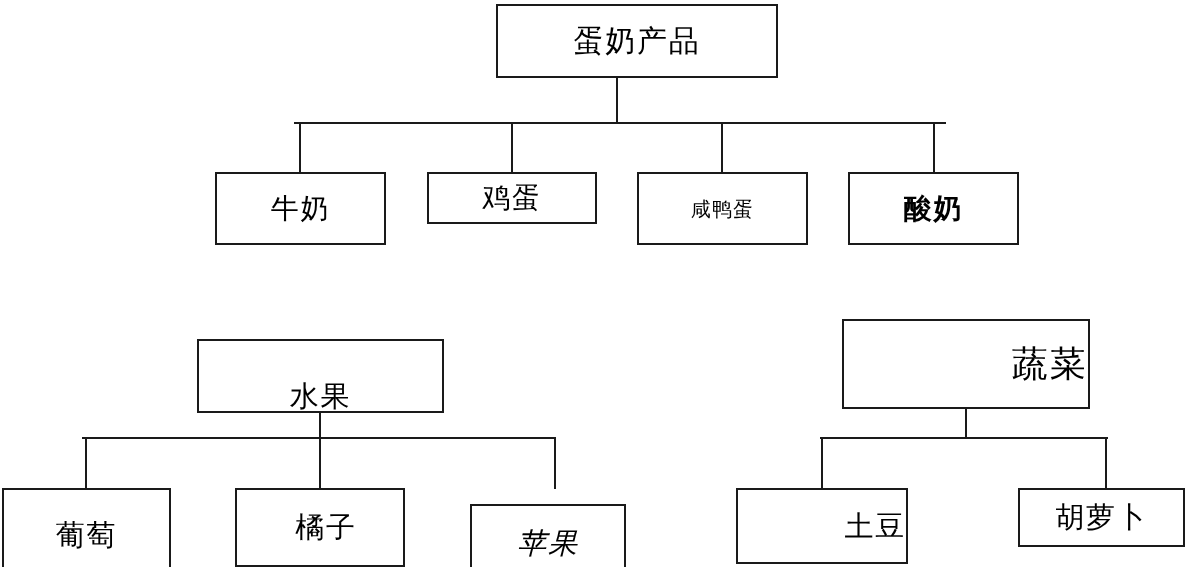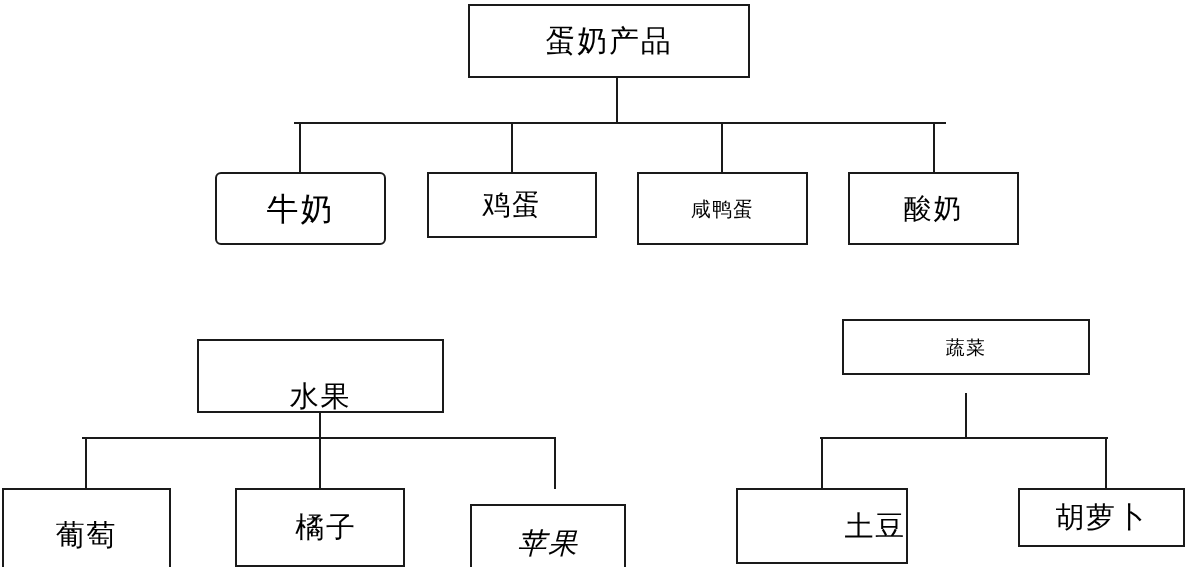--- a/index.html
+++ b/index.html
@@ -34,25 +34,25 @@
     line-height: 1;
   }
   .edge {
     position: absolute;
     background: #1a1a1a;
   }
   .edge-v { width: 2px; }
   .edge-h { height: 2px; }
 
   
-  .n-root      { left: 468px; top: 4px;   width: 282px; height: 74px; font-size: 30px; }
-  .n-milk      { left: 215px; top: 172px; width: 171px; height: 73px; font-size: 32px; border-radius: 6px; }
-  .n-egg       { left: 427px; top: 172px; width: 170px; height: 66px; font-size: 28px; }
+  .n-root      { left: 496px; top: 4px;   width: 282px; height: 74px; font-size: 30px; }
+  .n-milk      { left: 215px; top: 172px; width: 171px; height: 73px; font-size: 28px; }
+  .n-egg       { left: 427px; top: 172px; width: 170px; height: 52px; font-size: 28px; }
   .n-saltegg   { left: 637px; top: 172px; width: 171px; height: 73px; font-size: 20px; }
-  .n-yogurt    { left: 848px; top: 172px; width: 171px; height: 73px; font-size: 28px; }
+  .n-yogurt    { left: 848px; top: 172px; width: 171px; height: 73px; font-size: 28px; font-weight: bold; }
 
   .e1-stem     { left: 616px; top: 78px;  height: 46px; }
   .e1-bar      { left: 294px; top: 122px; width: 652px; }
   .e1-d1       { left: 299px; top: 122px; height: 51px; }
   .e1-d2       { left: 511px; top: 122px; height: 51px; }
   .e1-d3       { left: 721px; top: 122px; height: 51px; }
   .e1-d4       { left: 933px; top: 122px; height: 51px; }
 
   
   .n-fruit     { left: 197px; top: 339px; width: 247px; height: 74px; font-size: 29px; align-items: flex-end; }
@@ -60,21 +60,21 @@
   .n-orange    { left: 235px; top: 488px; width: 170px; height: 79px; font-size: 29px; padding-left: 12px; }
   .n-apple     { left: 470px; top: 504px; width: 156px; height: 79px; font-size: 29px; font-style: italic; }
 
   .e2-stem     { left: 319px; top: 393px; height: 46px; }
   .e2-bar      { left: 82px;  top: 437px; width: 474px; }
   .e2-d1       { left: 85px;  top: 437px; height: 52px; }
   .e2-d2       { left: 319px; top: 437px; height: 52px; }
   .e2-d3       { left: 554px; top: 437px; height: 52px; }
 
   
-  .n-veg       { left: 842px;  top: 319px; width: 248px; height: 56px; font-size: 19px; }
+  .n-veg       { left: 842px;  top: 319px; width: 248px; height: 90px; font-size: 36px; justify-content: flex-end; }
   .n-potato    { left: 736px;  top: 488px; width: 172px; height: 76px; font-size: 29px; justify-content: flex-end; }
   .n-carrot    { left: 1018px; top: 488px; width: 167px; height: 59px; font-size: 29px; }
 
   .e3-stem     { left: 965px;  top: 393px; height: 46px; }
   .e3-bar      { left: 820px;  top: 437px; width: 288px; }
   .e3-d1       { left: 821px;  top: 437px; height: 52px; }
   .e3-d2       { left: 1105px; top: 437px; height: 52px; }
 </style>
 </head>
 <body>

